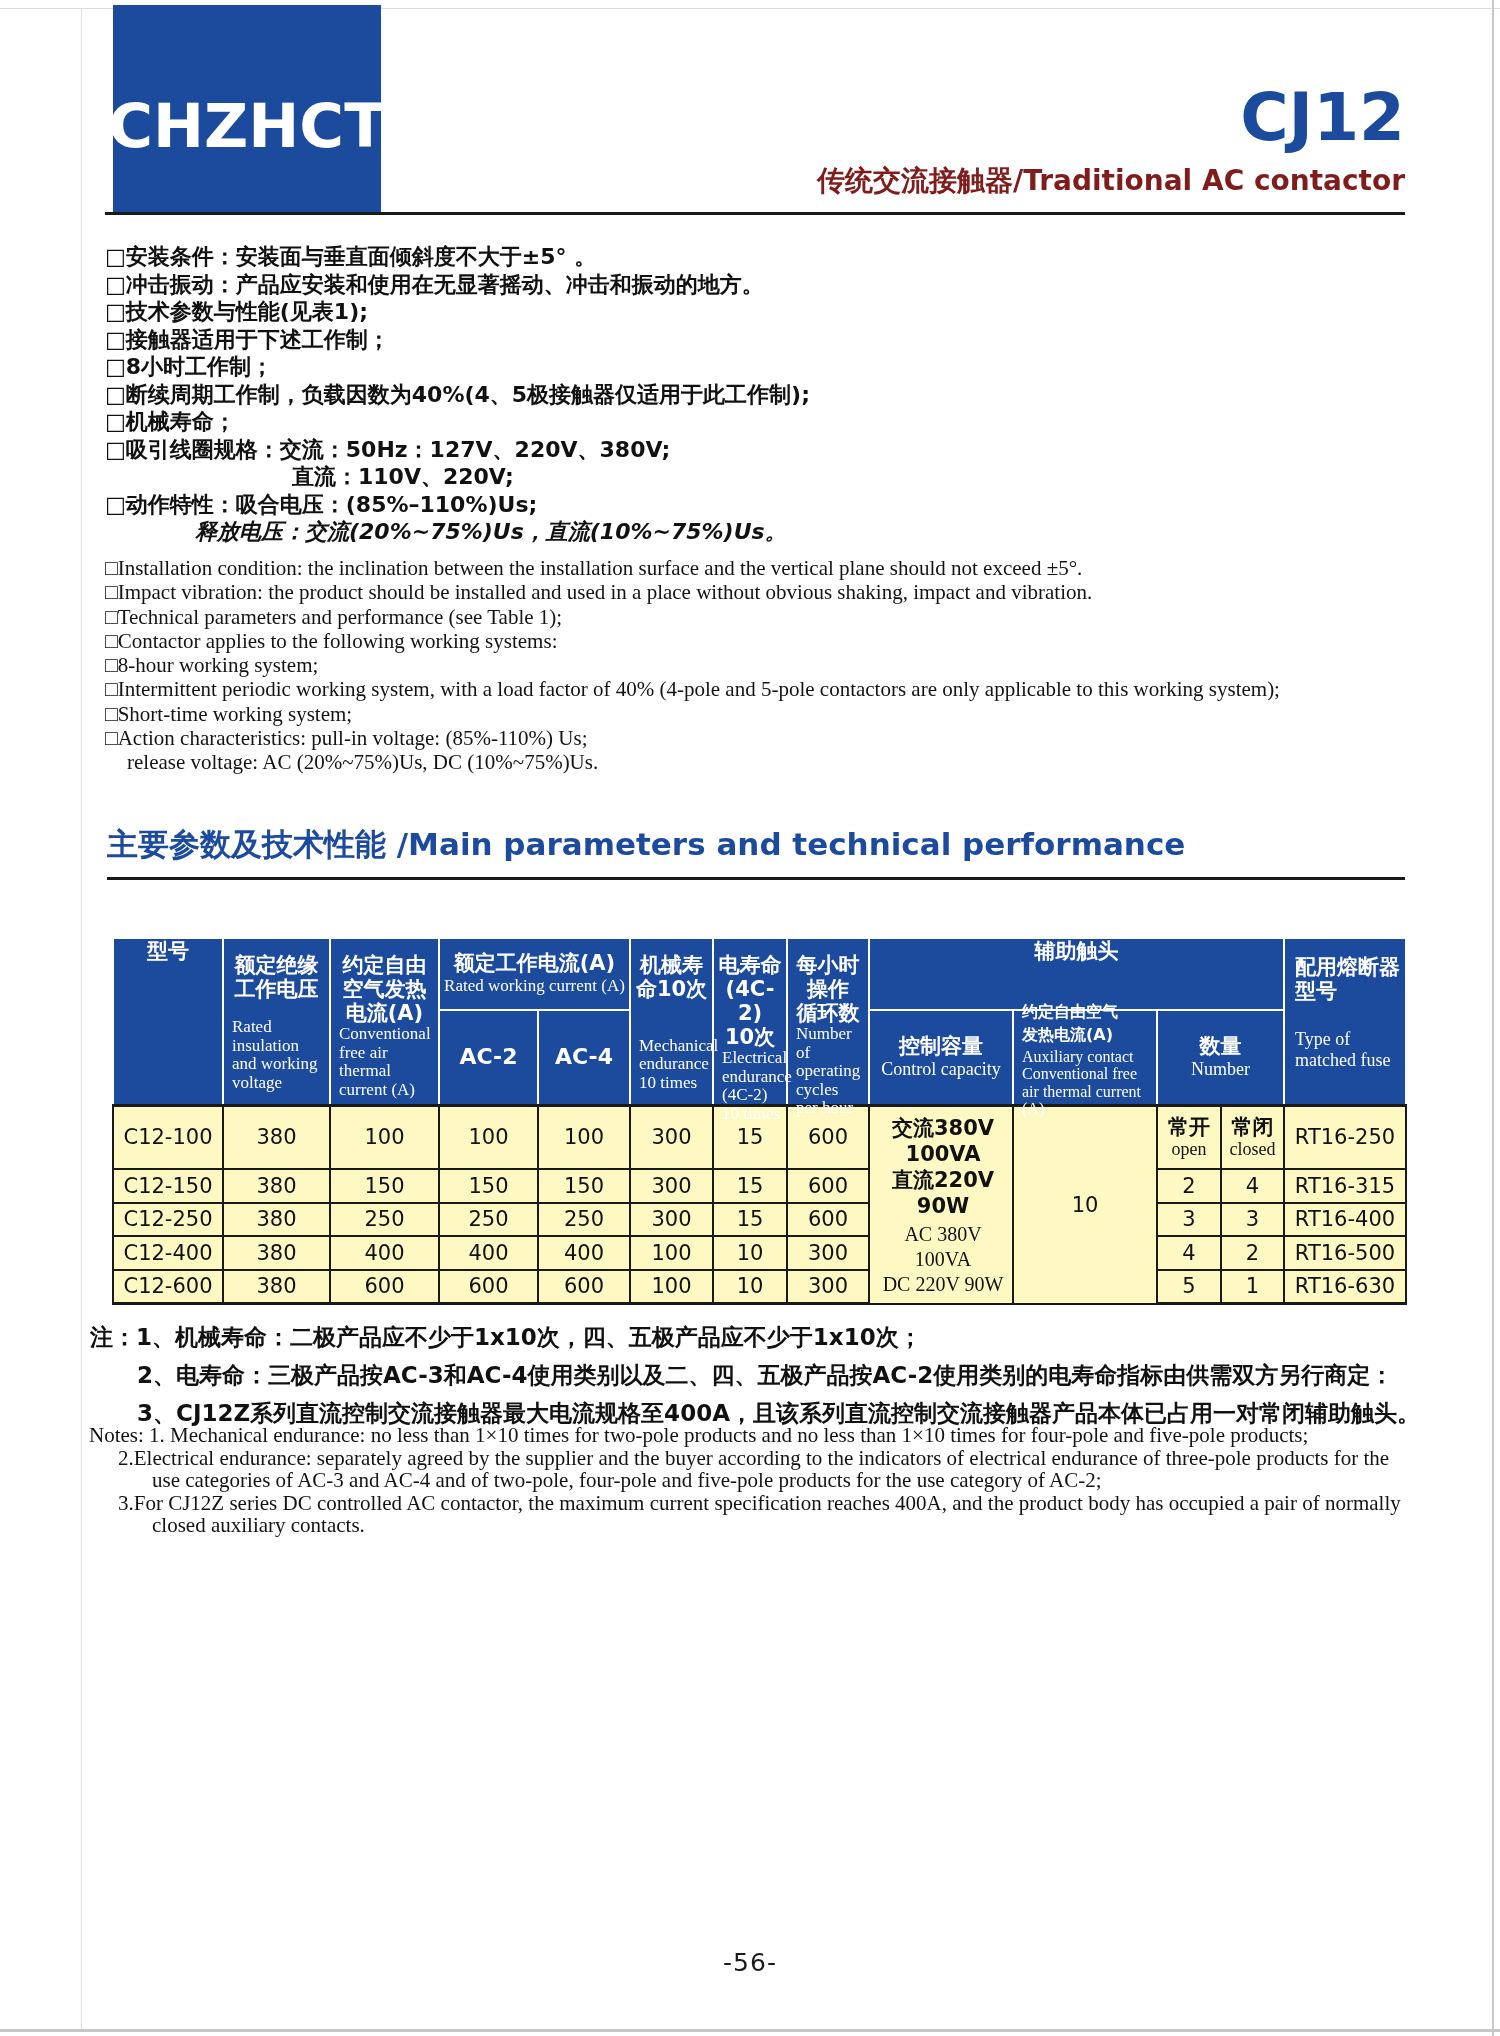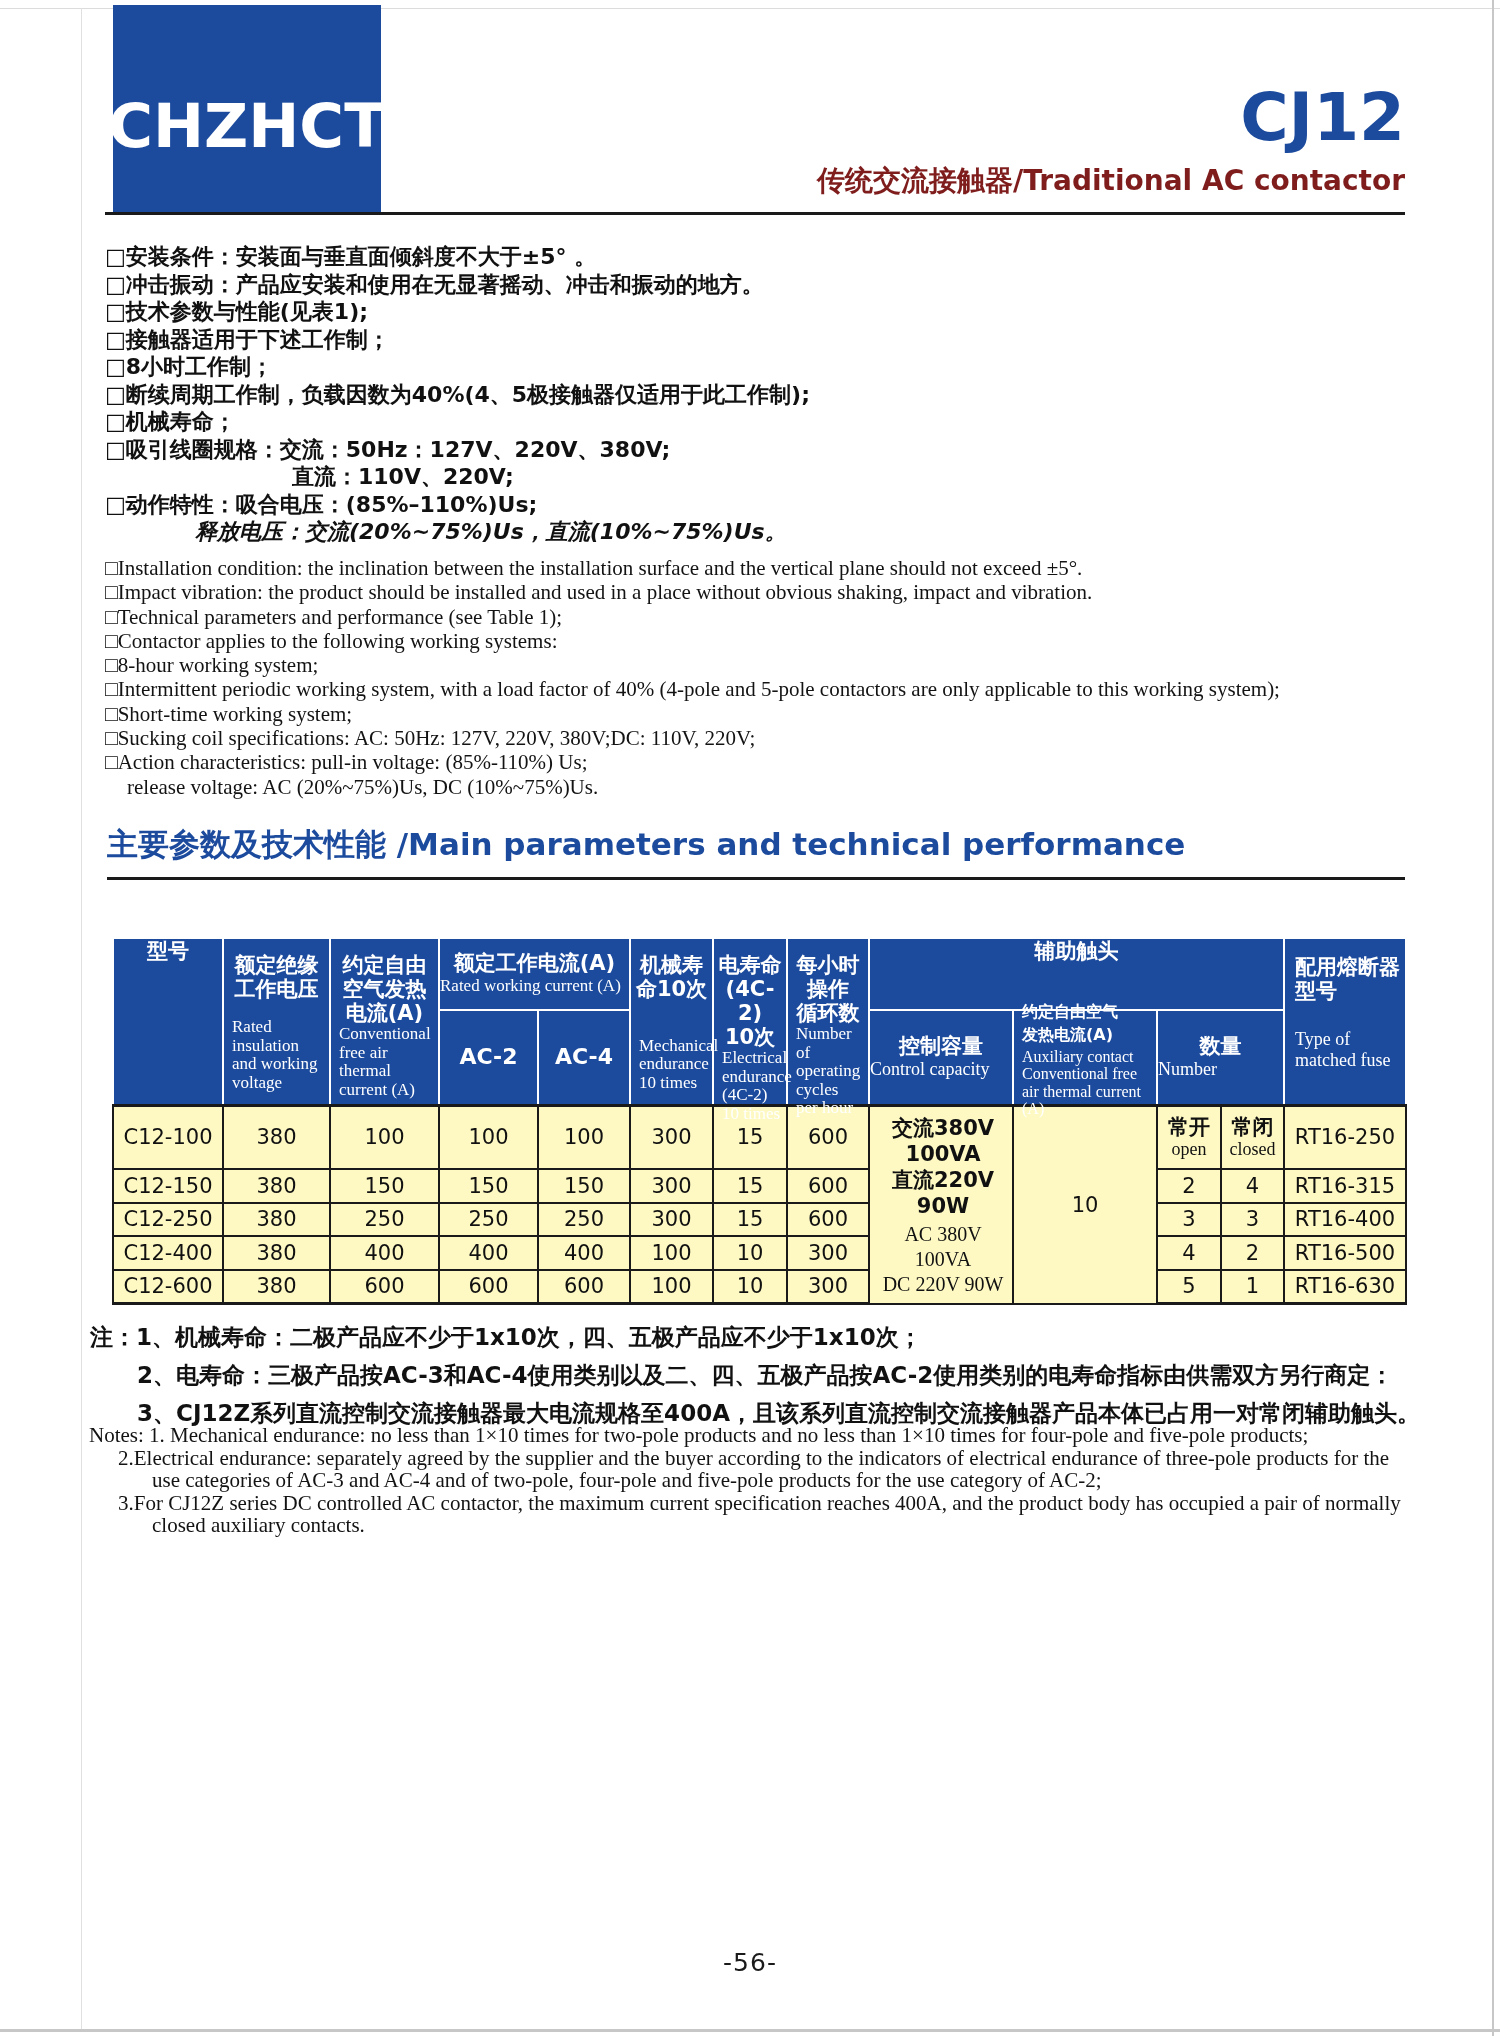--- a/index.html
+++ b/index.html
@@ -40,21 +40,21 @@
   tr.h1{height:72px;} tr.h2{height:95px;}
   .hcell{display:flex;flex-direction:column;box-sizing:border-box;}
   .hd2 .hcell{height:163px;}
   .split{justify-content:space-between;padding:14px 2px 8px 2px;}
   .hzh{font-size:21px;line-height:24px;text-align:center;white-space:pre-line;}
   .hen{font-family:"Liberation Serif",serif;font-weight:normal;font-size:17px;line-height:18.5px;
        text-align:left;padding:0 2px 2px 6px;}
   .hcell.center{justify-content:center;align-items:center;height:100%;}
   .h1 .hcell.grp{height:68px;justify-content:center;}
   .h2 .hcell{height:91px;justify-content:center;}
-  .grp .hen{padding:2px 0 0 0;}
+  .grp .hen{text-align:center;padding:2px 0 0 0;}
   .c18{font-size:18px;}
   .acv{font-size:22px;}
   .fuse-cell{padding:16px 2px 0 10px;justify-content:flex-start;}
   .fuse-cell .hzh{text-align:left;}
   .fuse-cell .hen{padding:26px 0 0 0;font-size:18px;line-height:21px;}
   .auxcur{padding:4px 0 0 8px;justify-content:center;}
   .auxcur .hzh{text-align:left;font-size:16px;line-height:23px;}
   .auxcur .hen{font-size:16px;line-height:17.5px;padding:2px 0 0 0;}
 
   table.params td{border:2px solid #1a1a1a;font-size:21px;text-align:center;vertical-align:middle;
@@ -114,21 +114,20 @@
   </div>
 
   <div class="en-list">
     <div>□Installation condition: the inclination between the installation surface and the vertical plane should not exceed ±5°.</div>
     <div>□Impact vibration: the product should be installed and used in a place without obvious shaking, impact and vibration.</div>
     <div>□Technical parameters and performance (see Table 1);</div>
     <div>□Contactor applies to the following working systems:</div>
     <div>□8-hour working system;</div>
     <div>□Intermittent periodic working system, with a load factor of 40% (4-pole and 5-pole contactors are only applicable to this working system);</div>
     <div>□Short-time working system;</div>
-    <div>□Sucking coil specifications: AC: 50Hz: 127V, 220V, 380V;DC: 110V, 220V;</div>
     <div>□Action characteristics: pull-in voltage: (85%-110%) Us;</div>
     <div class="ind">release voltage: AC (20%~75%)Us, DC (10%~75%)Us.</div>
   </div>
 
   <div class="section-title">主要参数及技术性能 /Main parameters and technical performance</div>
   <div class="rule-mid"></div>
 
   <table class="params">
     <colgroup>
       <col style="width:110px">

